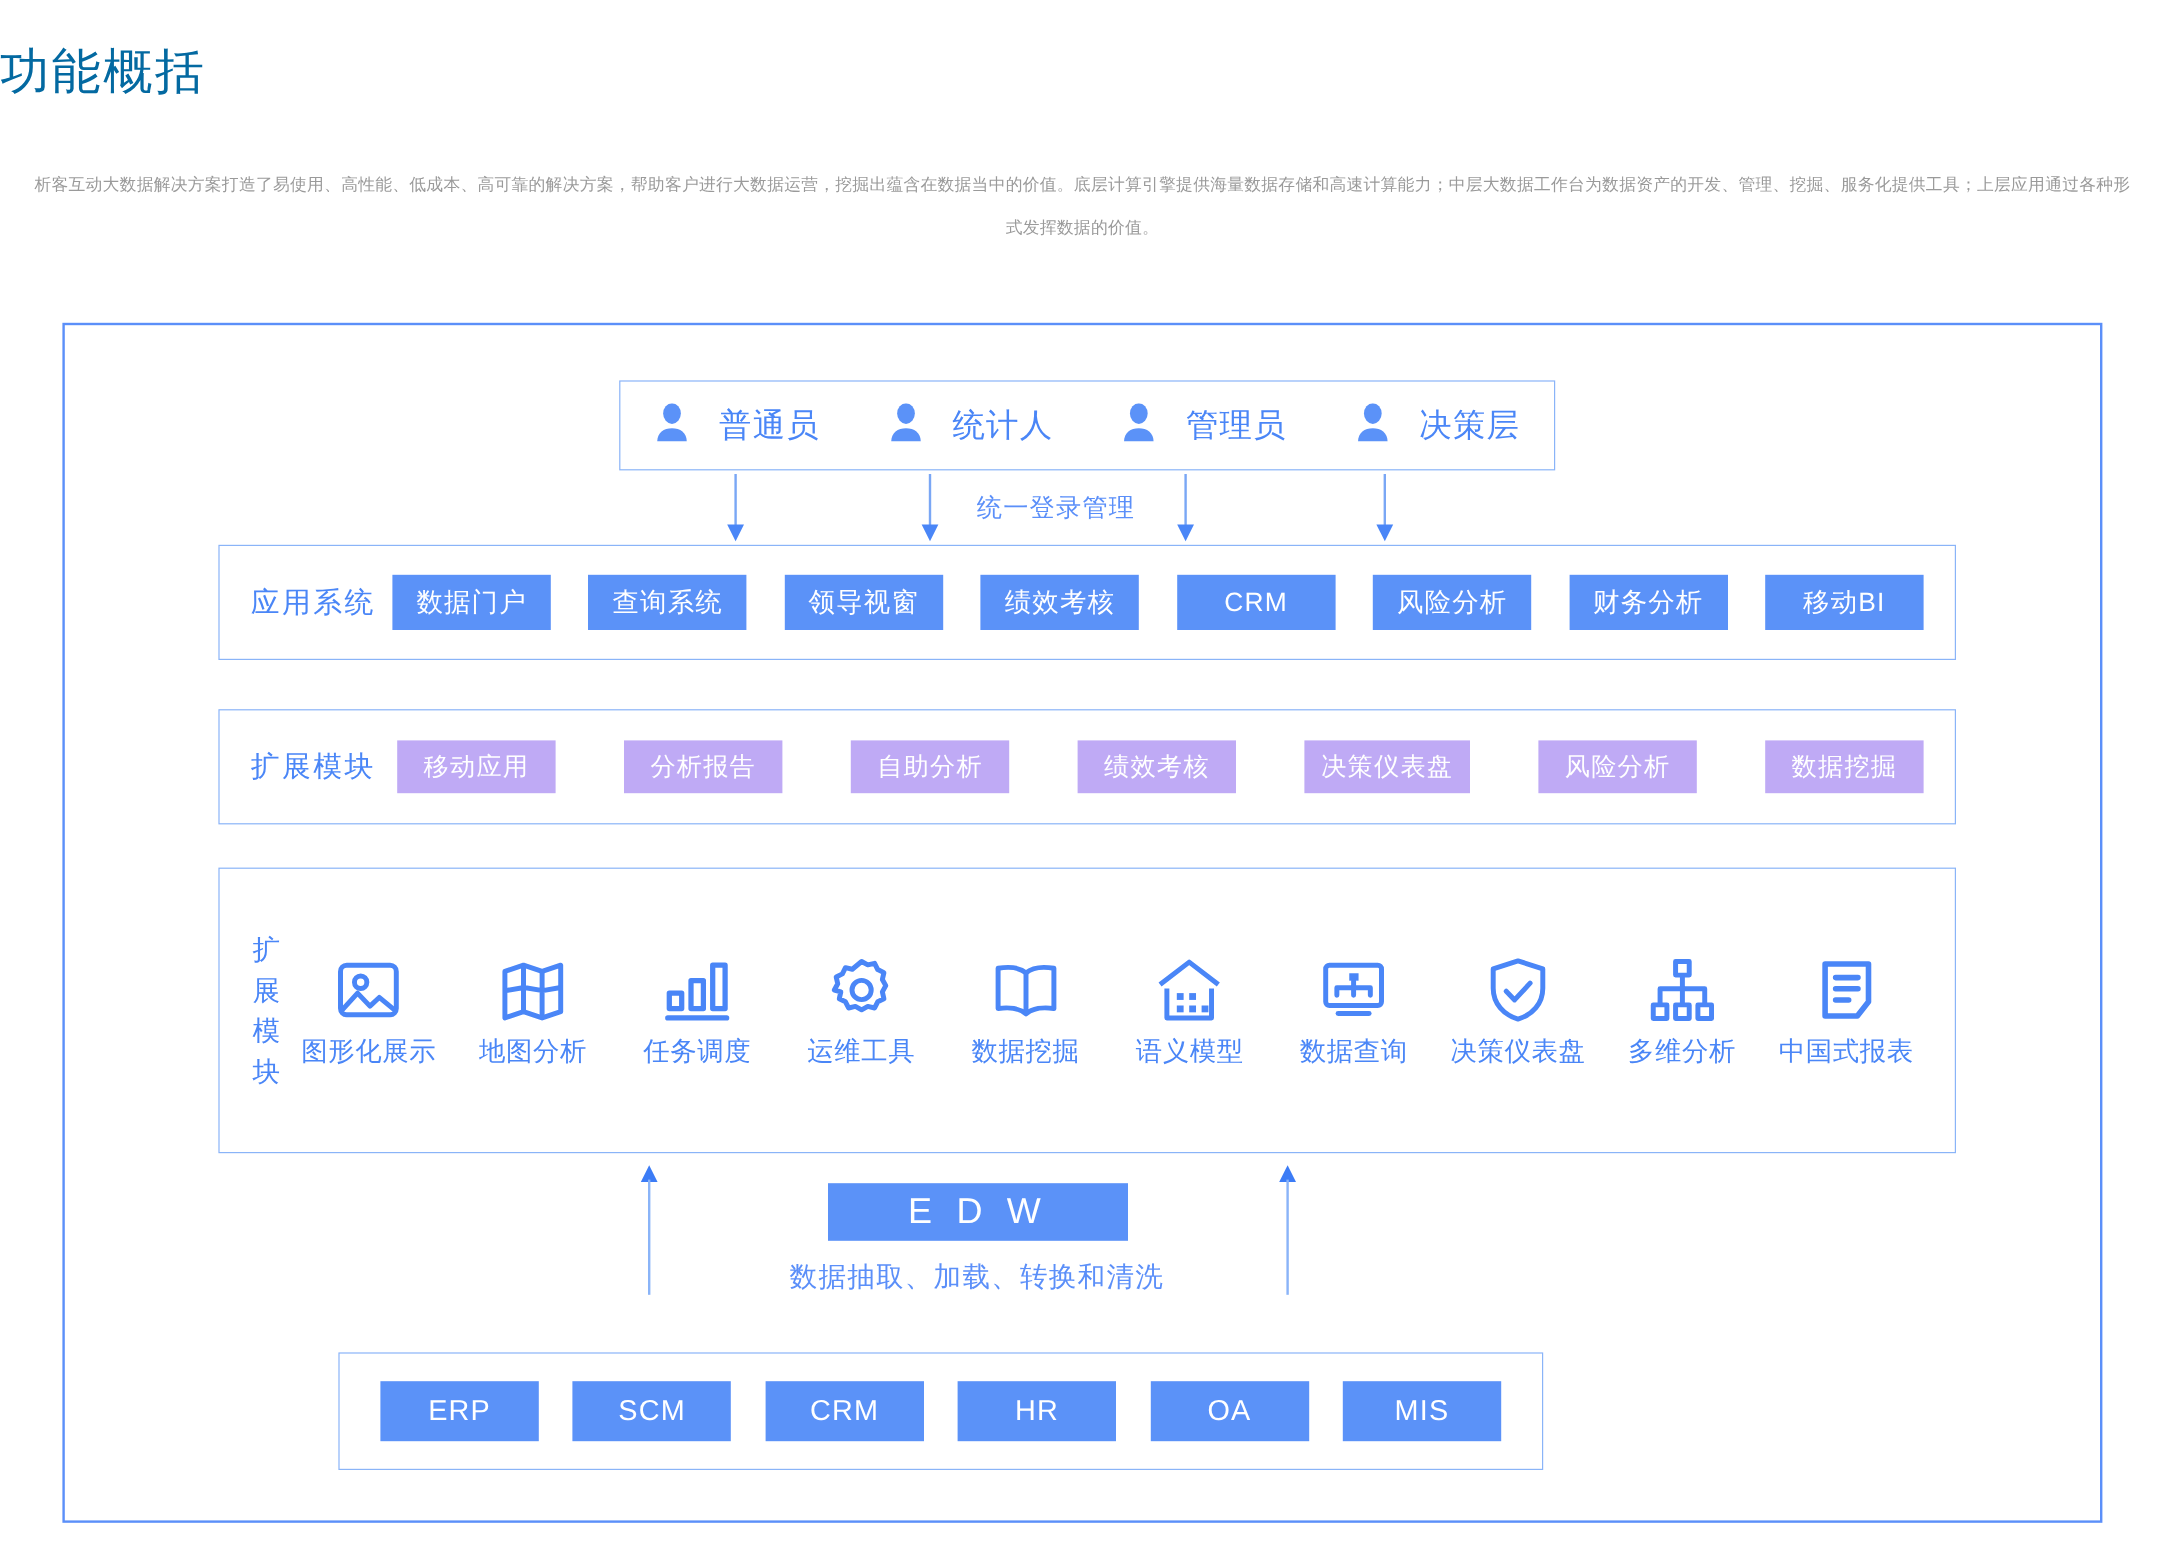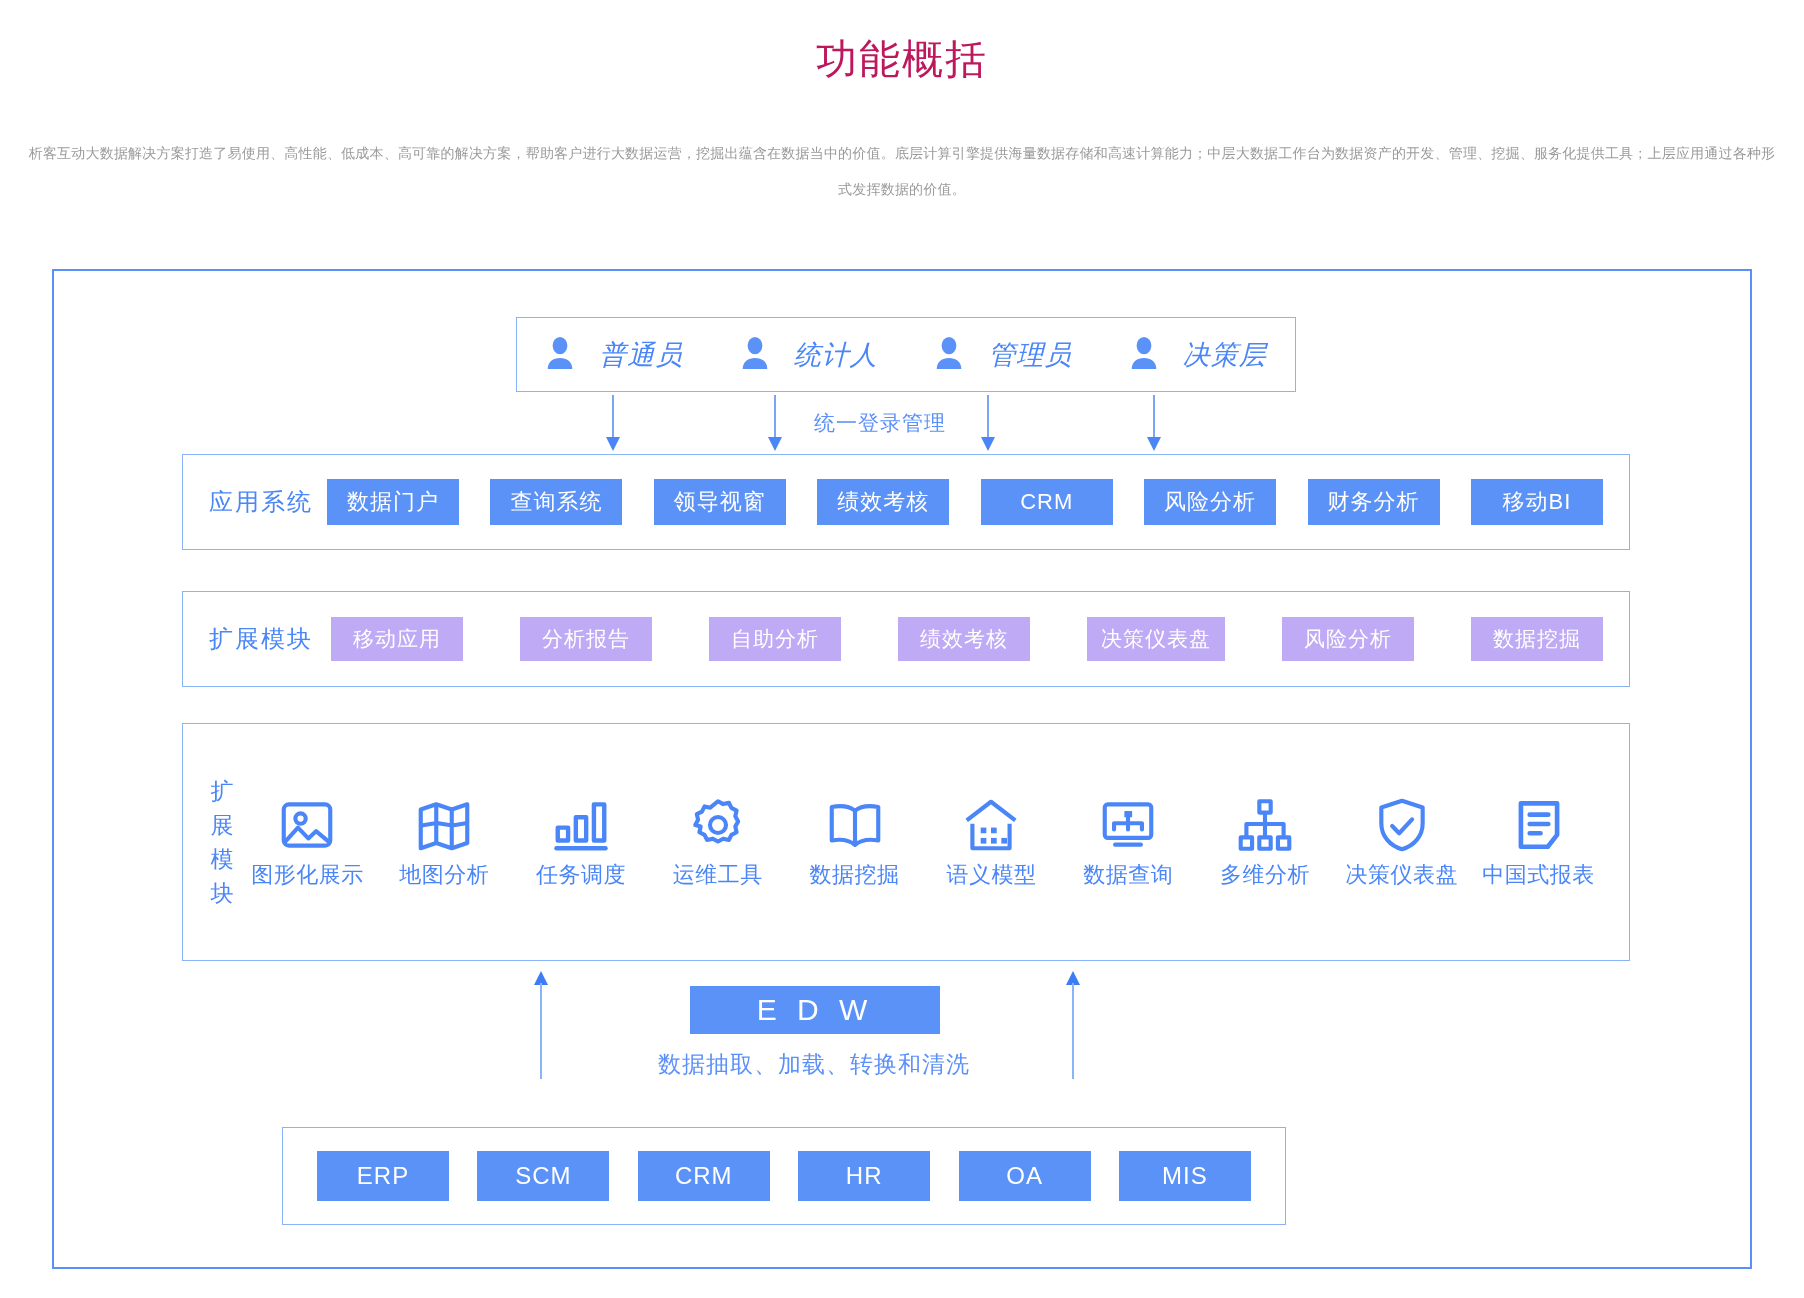--- a/index.html
+++ b/index.html
@@ -6,24 +6,23 @@
   html, body {
     width: 1804px;
     height: 1298px;
     background: #ffffff;
     font-family: "Liberation Sans", "DejaVu Sans", sans-serif;
   }
   body { position: relative; overflow: hidden; }
 
   
   .page-title {
-    text-align: center;
     font-size: 41px;
     font-weight: 400;
-    color: #be185d;
+    color: #0369a1;
     letter-spacing: 2px;
     margin-top: 32px;
   }
   .page-desc {
     width: 1760px;
     margin: 48px auto 0;
     text-align: center;
     font-size: 14px;
     line-height: 36px;
     color: #9a9a9a;
@@ -52,21 +51,20 @@
     display: flex;
     align-items: center;
     justify-content: space-around;
     background: #fff;
   }
   .role {
     display: flex;
     align-items: flex-start;
     gap: 24px;
     padding: 0 6px;
-    font-style: italic;
   }
   .role-label {
     font-size: 27px;
     color: #4a86f7;
     letter-spacing: 1px;
   }
   .person-icon { display: block; }
 
   
   .arrow-down {
@@ -421,39 +419,39 @@
             <rect x="10.6" y="6.6" width="3" height="2.4" fill="#4a86f7" stroke="none"></rect>
             <path d="M12 9v2.3M6.6 11.3h10.8M6.6 11.3v2.4M12 11.3v2.4M17.4 11.3v2.4"></path>
             <path d="M7 19.6h10"></path>
           </svg>
         </span>
         <span class="icon-label">数据查询</span>
       </div>
 
       <div class="icon-cell">
         <span>
+          <svg width="62" height="62" viewBox="0 0 24 24" fill="none" stroke="#4a86f7" stroke-width="1.6" stroke-linecap="round" stroke-linejoin="round">
+            <path d="M12 2.6l8 2.6v6.2c0 5-3.4 8.6-8 10-4.6-1.4-8-5-8-10V5.2z"></path>
+            <path d="M8.2 12.4l2.7 2.8 5-5.4"></path>
+          </svg>
+        </span>
+        <span class="icon-label">决策仪表盘</span>
+      </div>
+
+      <div class="icon-cell">
+        <span>
           <svg width="62" height="62" viewBox="0 0 24 24" fill="none" stroke="#4a86f7" stroke-width="1.6" stroke-linejoin="round">
             <rect x="9.8" y="2.8" width="4.4" height="4.4"></rect>
             <rect x="2.6" y="16.8" width="4.4" height="4.4"></rect>
             <rect x="9.8" y="16.8" width="4.4" height="4.4"></rect>
             <rect x="17" y="16.8" width="4.4" height="4.4"></rect>
             <path d="M12 7.2v4.4M4.8 16.8v-5.2h14.4v5.2M12 11.6v5.2"></path>
           </svg>
         </span>
         <span class="icon-label">多维分析</span>
-      </div>
-
-      <div class="icon-cell">
-        <span>
-          <svg width="62" height="62" viewBox="0 0 24 24" fill="none" stroke="#4a86f7" stroke-width="1.6" stroke-linecap="round" stroke-linejoin="round">
-            <path d="M12 2.6l8 2.6v6.2c0 5-3.4 8.6-8 10-4.6-1.4-8-5-8-10V5.2z"></path>
-            <path d="M8.2 12.4l2.7 2.8 5-5.4"></path>
-          </svg>
-        </span>
-        <span class="icon-label">决策仪表盘</span>
       </div>
 
       <div class="icon-cell">
         <span>
           <svg width="62" height="62" viewBox="0 0 24 24" fill="none" stroke="#4a86f7" stroke-width="1.8" stroke-linecap="round" stroke-linejoin="round">
             <path d="M5 3.6h14v12.2L15.4 20.4H5z"></path>
             <path d="M8.4 8h7.2M8.4 11.6h7.2M8.4 15.2h4.2"></path>
           </svg>
         </span>
         <span class="icon-label">中国式报表</span>

